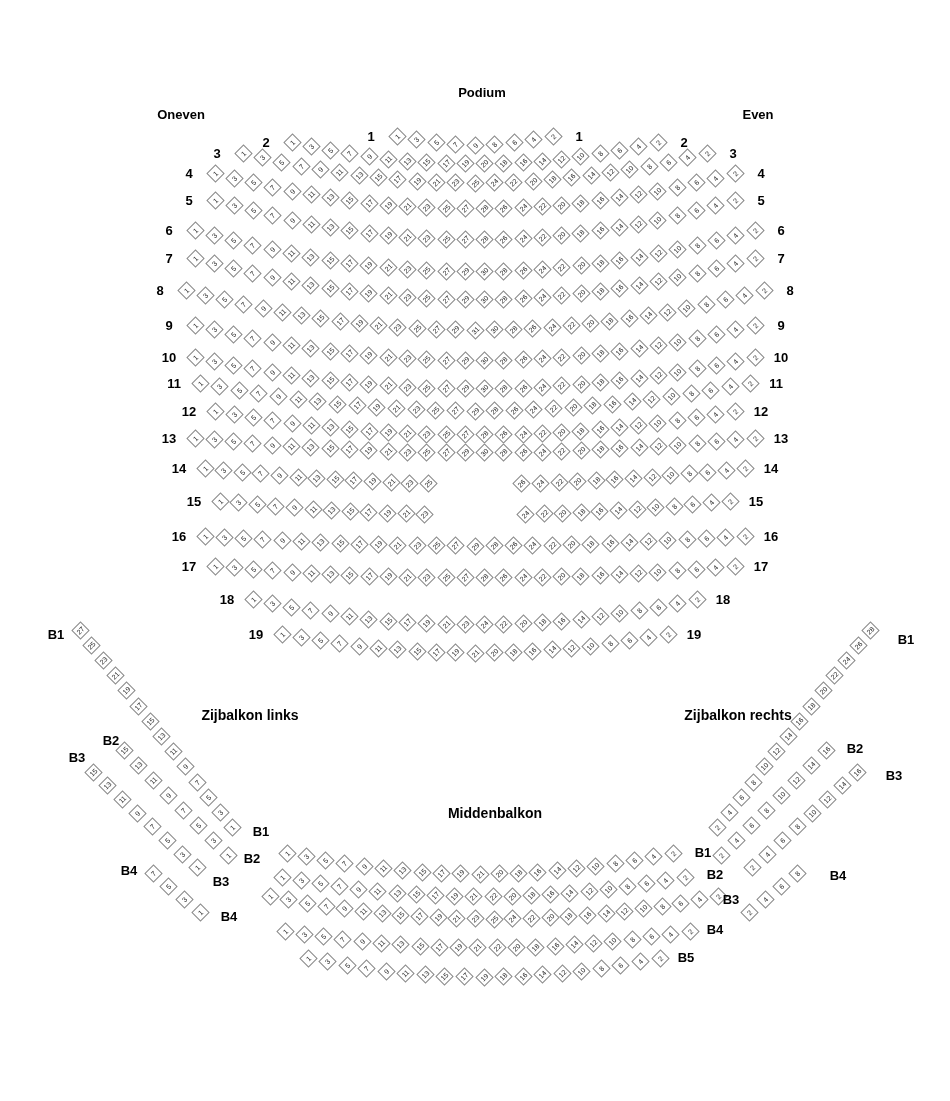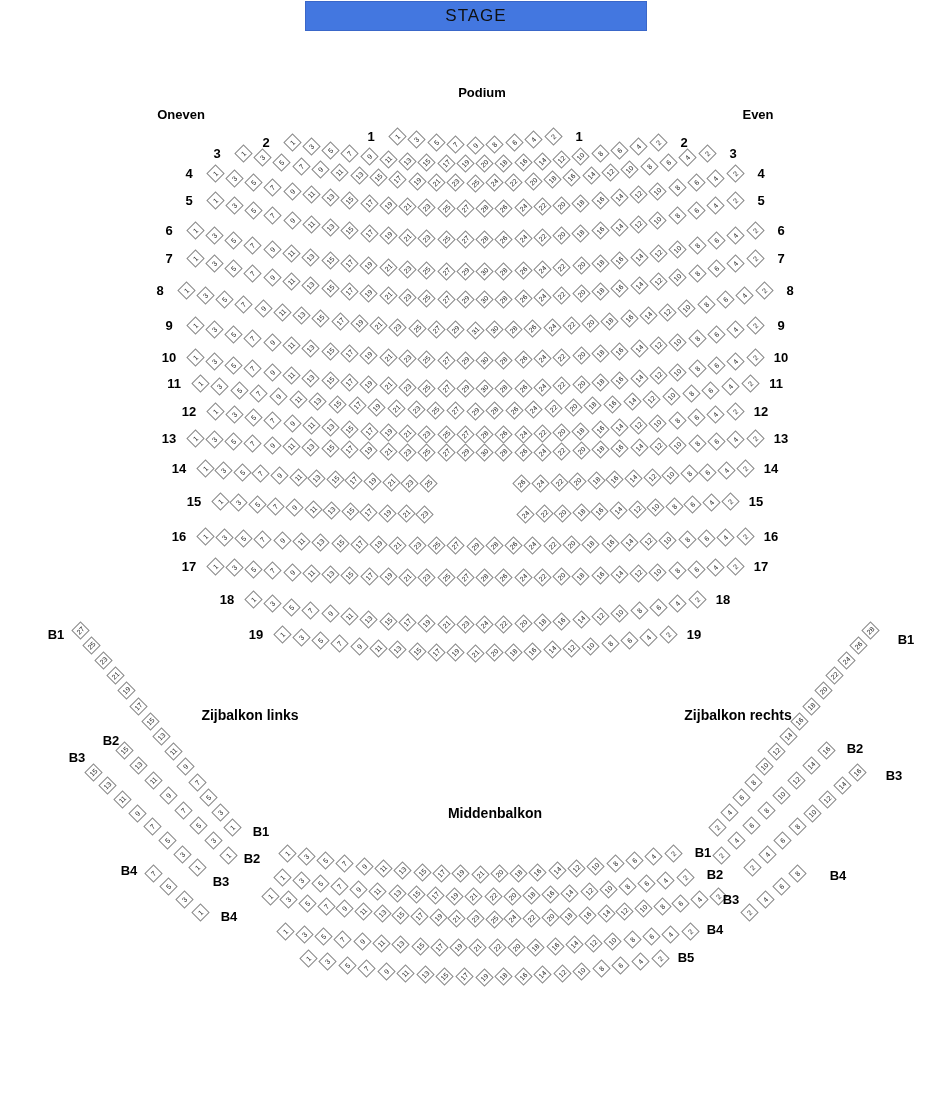--- a/index.html
+++ b/index.html
@@ -25,23 +25,20 @@
   }
   .rowlabel{
     position:absolute;transform:translate(-50%,-50%);
     font-weight:bold;font-size:13px;color:#000;white-space:nowrap;
   }
 </style>
 </head>
 <body>
 
 <div id="canvas">
-  <div class="stage-bar" id="stage-bar" style="left: 305px; top: 1px; width: 342px; height: 30px; background: rgb(67, 119, 224);">
-    <span>STAGE</span>
-  </div>
   <div class="section-title small-title" id="pos-podium" style="left: 482px; top: 92px;">Podium</div>
   <div class="section-title small-title" id="pos-oneven" style="left: 181px; top: 114px;">Oneven</div>
   <div class="section-title small-title" id="pos-even" style="left: 758px; top: 114px;">Even</div>
   <div class="section-title" id="pos-zijbalkon_links" style="left: 250px; top: 715px;">Zijbalkon links</div>
   <div class="section-title" id="pos-zijbalkon_rechts" style="left: 738px; top: 715px;">Zijbalkon rechts</div>
   <div class="section-title" id="pos-middenbalkon" style="left: 495px; top: 813px;">Middenbalkon</div>
   <div id="seats-layer">
       <div class="seat" style="left: 390.5px; top: 129.5px;">1</div>
       <div class="seat" style="left: 410px; top: 133.438px;">3</div>
       <div class="seat" style="left: 429.5px; top: 136.25px;">5</div>

